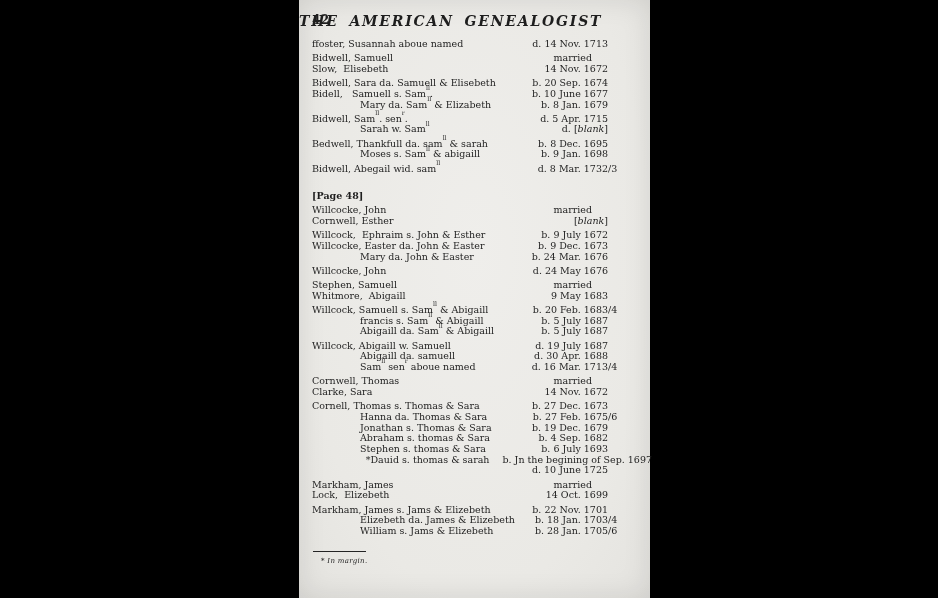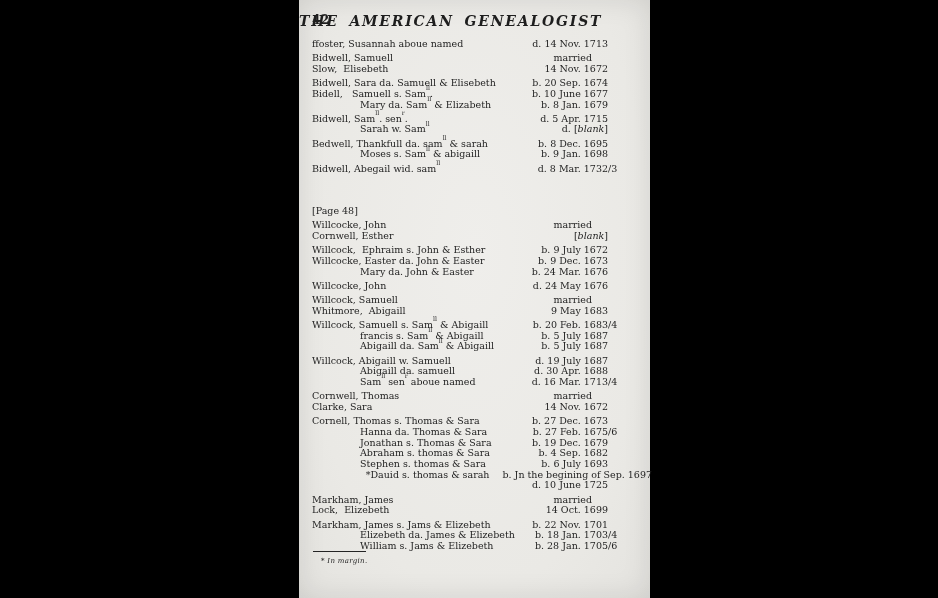--- a/index.html
+++ b/index.html
@@ -27,21 +27,21 @@
     position: absolute; left: 0; right: 0; top: 0;
     text-align: left;
     font-style: italic; font-weight: 700;
     font-size: 14px; letter-spacing: 1.8px; word-spacing: 4px;
   }
   .entries {
     position: absolute; left: 13px; top: 39px;
     width: 296px;
   }
   .group + .group { margin-top: 3.5px; }
-  .group.section-break { margin-top: 32px; }
+  .group.section-break { margin-top: 17px; font-weight: bold; }
   .row {
     display: flex;
     justify-content: space-between;
     align-items: baseline;
     line-height: 10.7px;
     font-size: 9.5px;
     white-space: pre;
   }
   .row .name { white-space: pre; }
   .row .date { white-space: pre; text-align: center; flex-shrink: 0; }
@@ -105,21 +105,21 @@
       </div>
       <div class="group">
         <div class="row"><span class="name">Willcock,  Ephraim s. John &amp; Esther</span><span class="date">b. 9 July 1672</span></div>
         <div class="row"><span class="name">Willcocke, Easter da. John &amp; Easter</span><span class="date">b. 9 Dec. 1673</span></div>
         <div class="row"><span class="name indent1">Mary da. John &amp; Easter</span><span class="date">b. 24 Mar. 1676</span></div>
       </div>
       <div class="group">
         <div class="row"><span class="name">Willcocke, John</span><span class="date">d. 24 May 1676</span></div>
       </div>
       <div class="group">
-        <div class="row"><span class="name">Willcock, Samuell</span><span class="date married">married</span></div>
+        <div class="row"><span class="name">Stephen, Samuell</span><span class="date married">married</span></div>
         <div class="row"><span class="name">Whitmore,  Abigaill</span><span class="date">9 May 1683</span></div>
       </div>
       <div class="group">
         <div class="row"><span class="name">Willcock, Samuell s. Sam<sup class="ss">ll</sup> &amp; Abigaill</span><span class="date">b. 20 Feb. 1683<span class="hang">/4</span></span></div>
         <div class="row"><span class="name indent1">francis s. Sam<sup class="ss">ll</sup> &amp; Abigaill</span><span class="date">b. 5 July 1687</span></div>
         <div class="row"><span class="name indent1">Abigaill da. Sam<sup class="ss">ll</sup> &amp; Abigaill</span><span class="date">b. 5 July 1687</span></div>
       </div>
       <div class="group">
         <div class="row"><span class="name">Willcock, Abigaill w. Samuell</span><span class="date">d. 19 July 1687</span></div>
         <div class="row"><span class="name indent1">Abigaill da. samuell</span><span class="date">d. 30 Apr. 1688</span></div>

